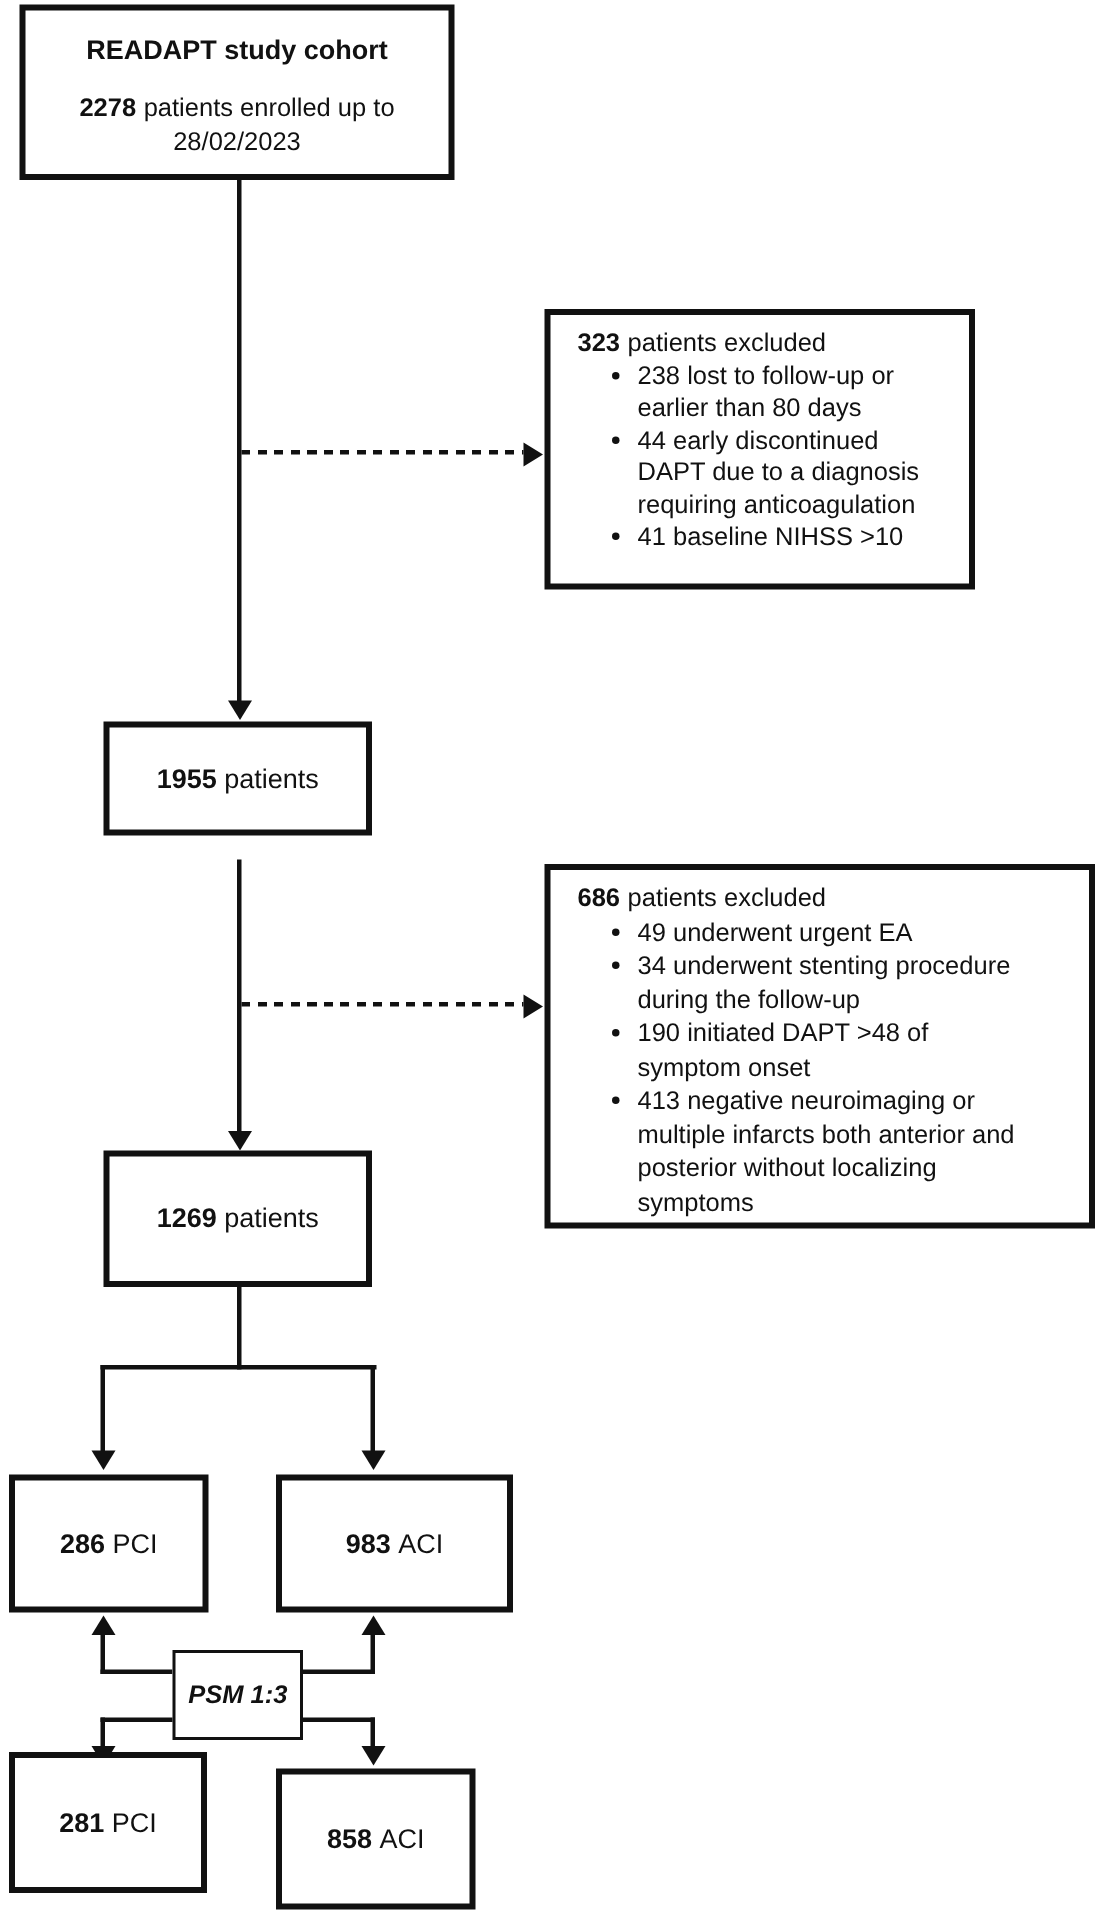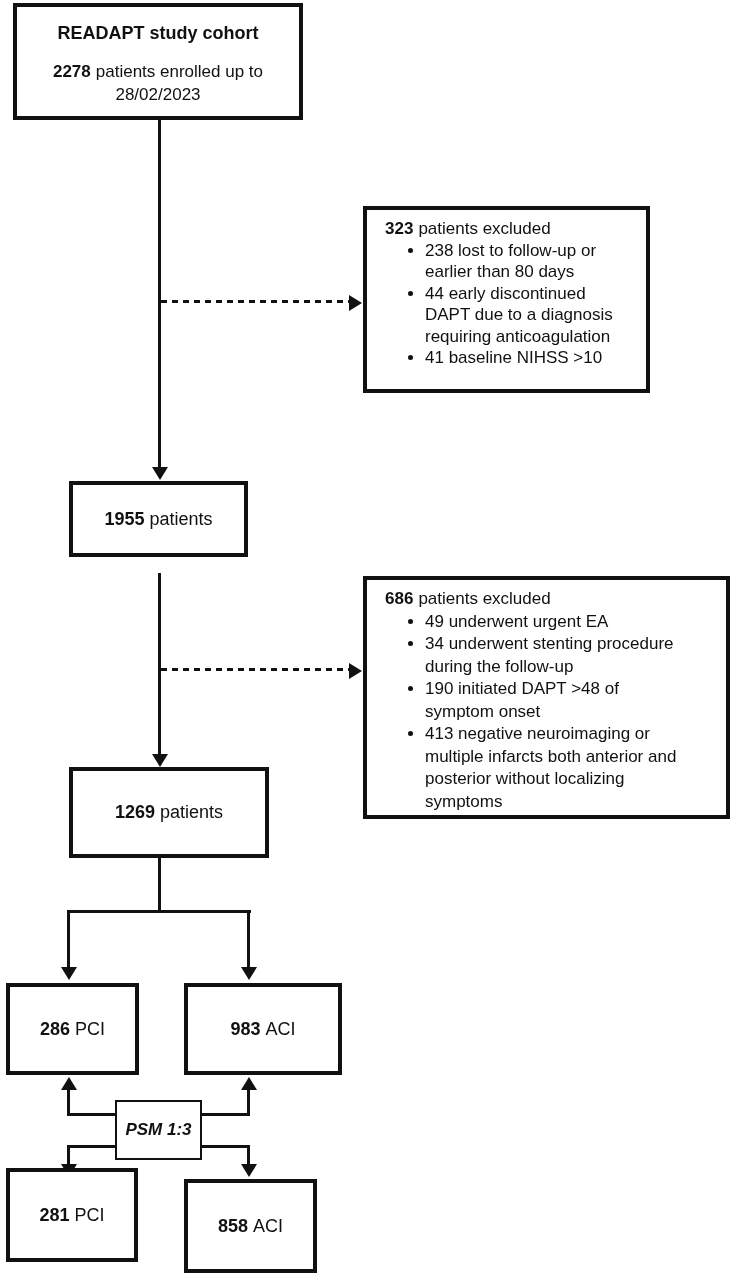--- a/index.html
+++ b/index.html
@@ -104,21 +104,21 @@
       <span class="num">686</span><span class="plain">patients excluded</span>
     </div>
     <ul>
       <li>49 underwent urgent EA</li>
       <li>34 underwent stenting procedure during the follow-up</li>
       <li>190 initiated DAPT &gt;48 of symptom onset</li>
       <li>413 negative neuroimaging or multiple infarcts both anterior and posterior without  localizing symptoms</li>
     </ul>
   </div>
 
-  <div class="box center-box" style="left:69px;top:767px;width:200px;height:91px;">
+  <div class="box center-box" style="left:69px;top:767px;width:179px;height:91px;">
     <span class="num">1269</span>
       <span class="plain">patients</span>
   </div>
 
   <div class="vline" style="left:158px;top:858px;height:55px;"></div>
   <div class="hline" style="left:67px;top:910px;width:184px;"></div>
   <div class="vline" style="left:67px;top:910px;height:58px;"></div>
   <div class="ah down" style="left:61px;top:967px;"></div>
   <div class="vline" style="left:247px;top:910px;height:58px;"></div>
   <div class="ah down" style="left:241px;top:967px;"></div>

